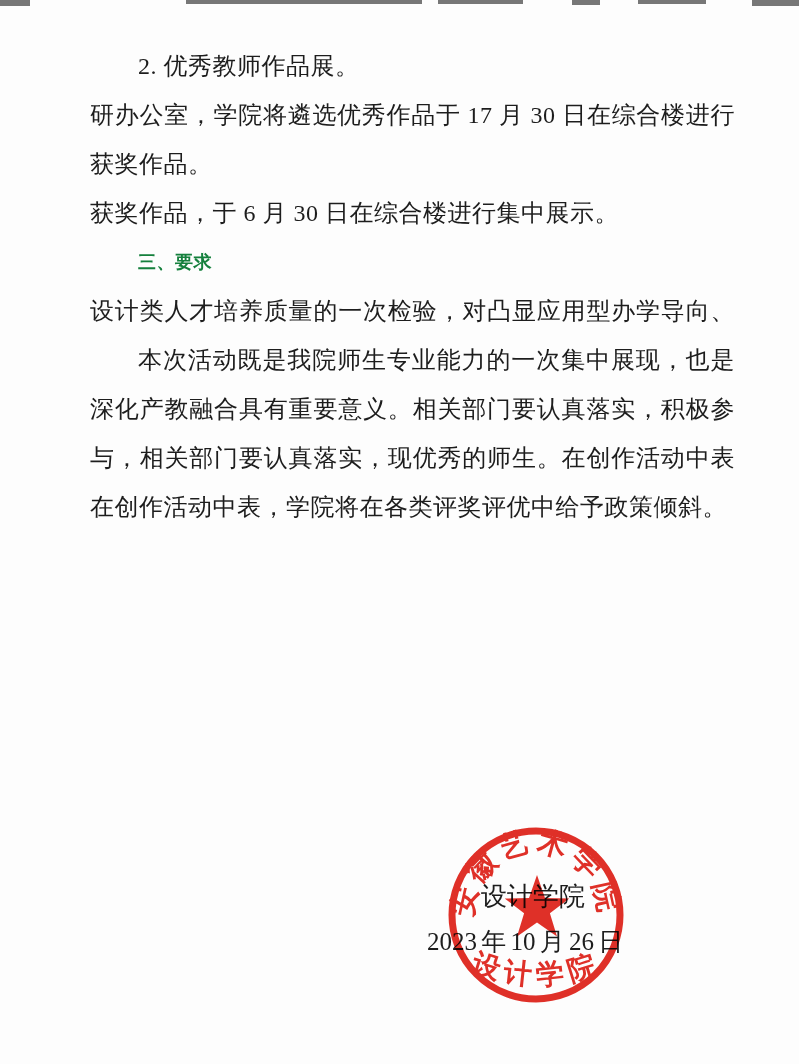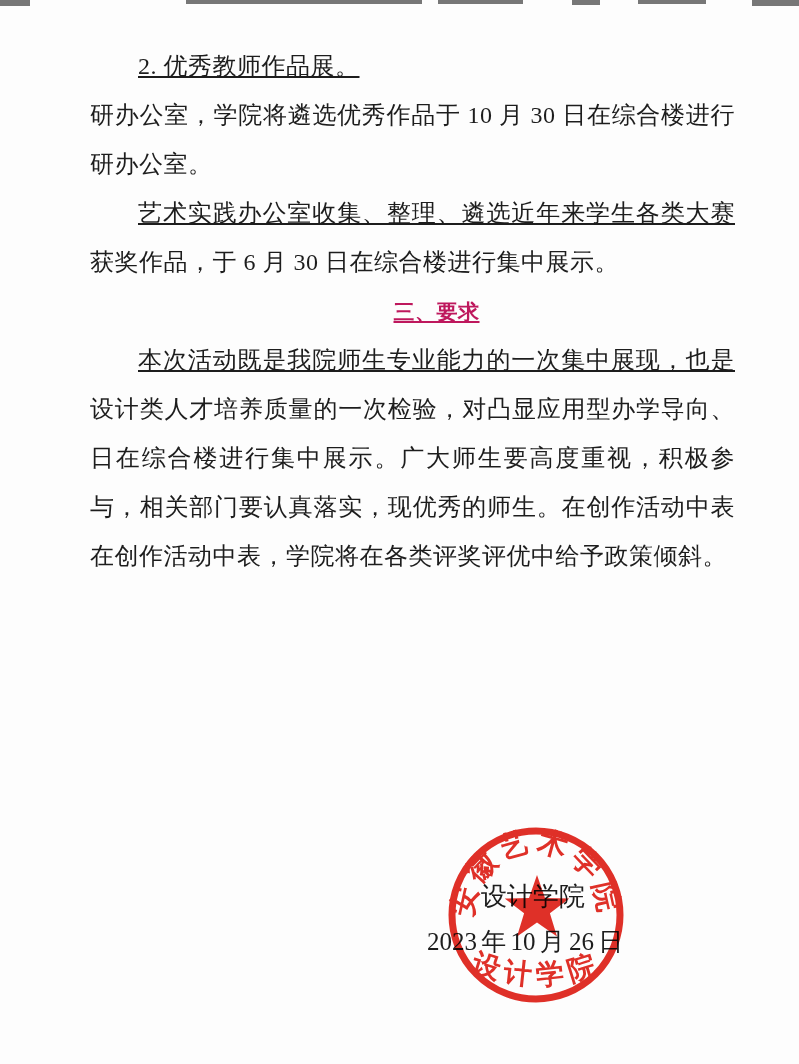--- a/index.html
+++ b/index.html
@@ -35,27 +35,26 @@
     line-height:49px;
     height:49px;
     white-space:nowrap;
     text-align:left;
   }
   .line.fill {
     white-space:normal;
     text-align:justify;
     text-align-last:justify;
   }
-  .indent { text-indent:48px;text-decoration:underline; }
+  .indent { text-indent:48px; }
   .heading {
     font-family:"Liberation Sans","DejaVu Sans",sans-serif;
     font-weight:700;
-    font-size:21px;
-    color:#be185d;
-    text-align:center;
+    font-size:18px;
+    color:#15803d;
   }
 
   .sig-unit {
     position:absolute; left:481px; top:879px;
     font-size:26px; color:#1d1d1d; letter-spacing:0;
     white-space:nowrap;
   }
   .sig-date {
     position:absolute; left:427px; top:925px;
     font-size:25px; color:#1d1d1d;
@@ -77,28 +76,27 @@
     <span class="seg1"></span>
       <span class="seg2"></span>
       <span class="seg3"></span>
     <span class="seg4"></span>
       <span class="seg5"></span>
       <span class="seg6"></span>
   </div>
 
   <div class="content">
     <div class="line indent">2. 优秀教师作品展。</div>
-    <div class="line fill">研办公室，学院将遴选优秀作品于 10 月 30 日在综合楼进行</div>
-    <div class="line">研办公室。</div>
-    <div class="line indent fill">艺术实践办公室收集、整理、遴选近年来学生各类大赛</div>
+    <div class="line fill">研办公室，学院将遴选优秀作品于 17 月 30 日在综合楼进行</div>
+    <div class="line">获奖作品。</div>
     <div class="line">获奖作品，于 6 月 30 日在综合楼进行集中展示。</div>
     <div class="line indent heading">三、要求</div>
+    <div class="line fill">设计类人才培养质量的一次检验，对凸显应用型办学导向、</div>
     <div class="line indent fill">本次活动既是我院师生专业能力的一次集中展现，也是</div>
-    <div class="line fill">设计类人才培养质量的一次检验，对凸显应用型办学导向、</div>
-    <div class="line fill">日在综合楼进行集中展示。广大师生要高度重视，积极参</div>
+    <div class="line fill">深化产教融合具有重要意义。相关部门要认真落实，积极参</div>
     <div class="line fill">与，相关部门要认真落实，现优秀的师生。在创作活动中表</div>
     <div class="line">在创作活动中表，学院将在各类评奖评优中给予政策倾斜。</div>
   </div>
 
   <div class="sig-unit">设计学院</div>
   <div class="sig-date">2023 年 10 月 26 日</div>
 
   <svg class="seal" width="200" height="200" viewBox="438 812 200 200">
     <circle cx="536" cy="915" r="84" fill="none" stroke="#e0241c" stroke-width="7"></circle>
     <path id="sealArcTop" d="M 473.5 922.7 A 63 63 0 1 1 598.5 922.7" fill="none"></path>

